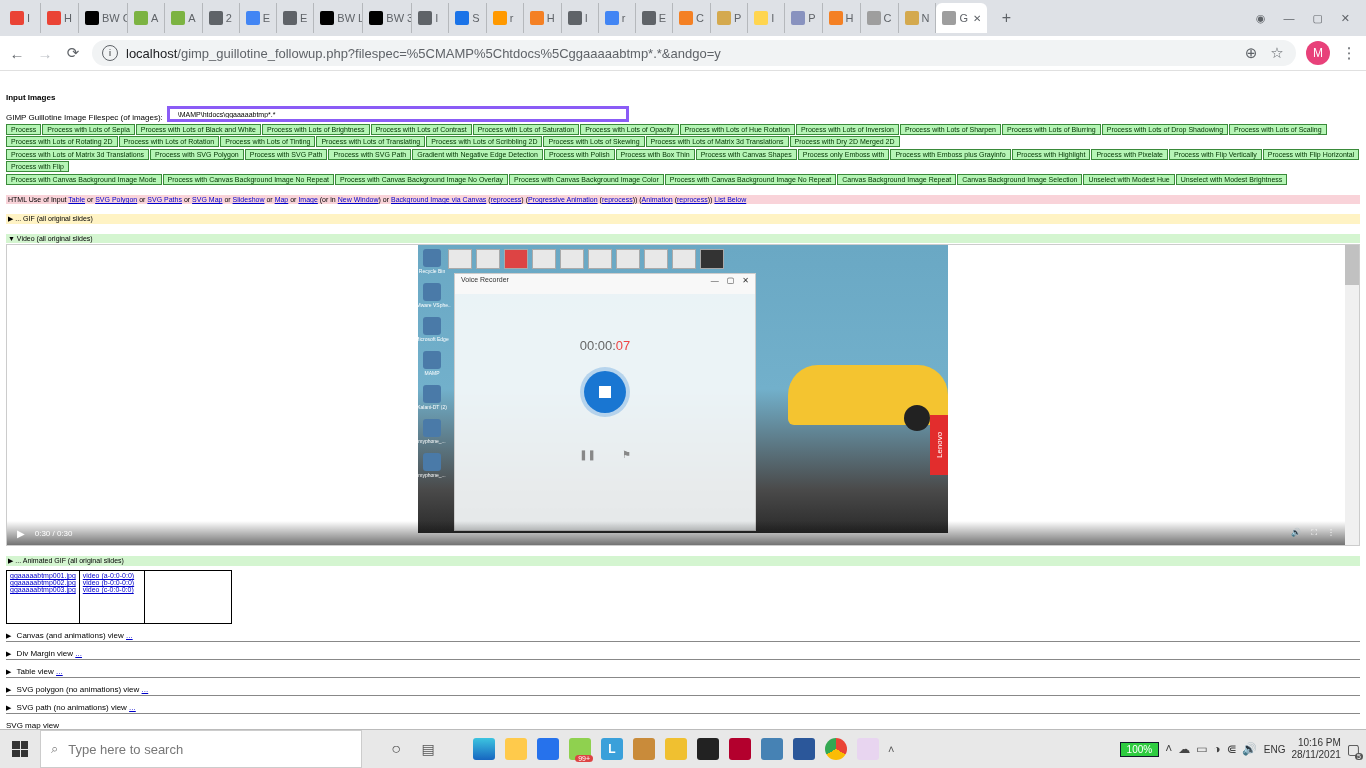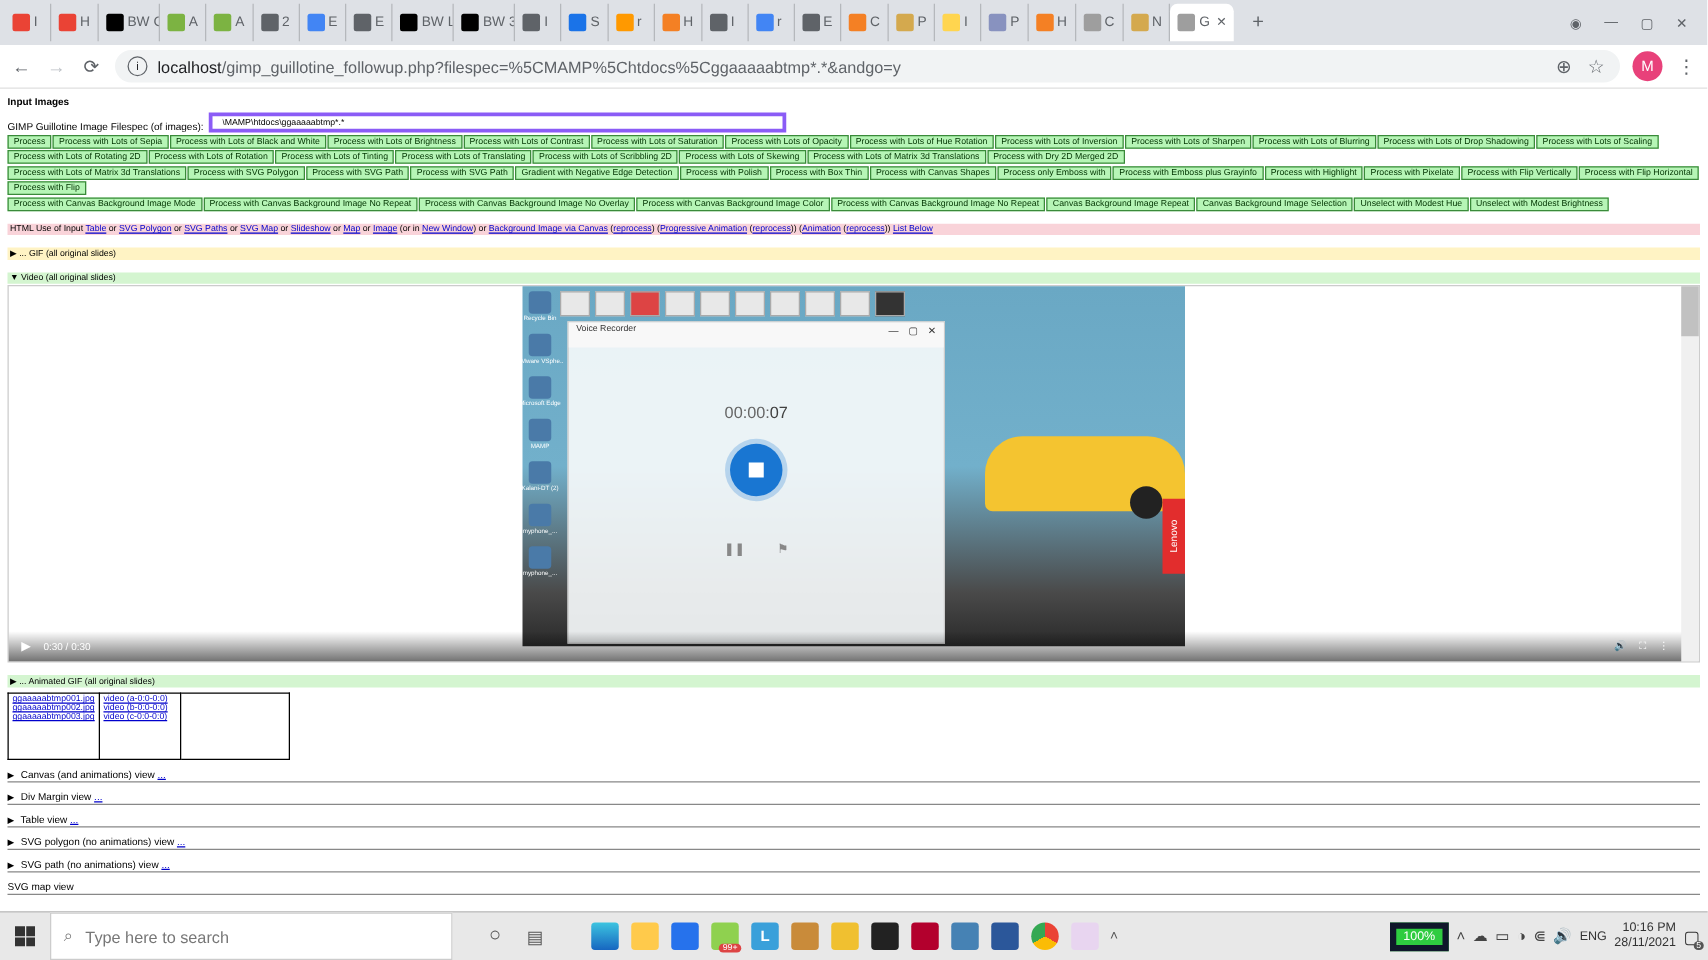--- a/index.html
+++ b/index.html
@@ -15,21 +15,21 @@
 .nav-ico.disabled{color:#bdc1c6}
 .omnibox{flex:1;height:26px;background:#f1f3f4;border-radius:13px;display:flex;align-items:center;padding:0 10px;font-size:13px;color:#202124;gap:8px}
 .omni-i{width:14px;height:14px;border:1px solid #5f6368;border-radius:50%;display:flex;align-items:center;justify-content:center;font-size:9px}
 .url-host{color:#202124}
 .url-path{color:#5f6368}
 .avatar{width:24px;height:24px;border-radius:50%;background:#e8417a;color:#fff;display:flex;align-items:center;justify-content:center;font-size:12px}
 .page{padding:4px 6px;overflow-y:auto;height:660px}
 h1{font-size:12px;font-weight:bold;margin:2px 0 6px 0}
 .sub{font-size:8px;margin-bottom:4px;display:flex;align-items:center;gap:6px}
 .sub .box{width:30px;height:12px;border:1px solid #888;background:#f4f4f4;display:inline-block}
-.h4{font-size:8px;font-weight:bold;margin:2px 0 4px}
+.h4{font-size:8px;font-weight:bold;margin:18px 0 4px}
 .fsrow{font-size:8px;margin-bottom:2px;display:flex;align-items:flex-end;gap:4px}
 .fsinp{width:440px;height:10px;border:3px solid #8b5cf6;font-size:7px;padding:0 8px}
 .btns{display:flex;flex-wrap:wrap;gap:1px;margin:2px 0}
 .gbtn{background:#b6f5b6;border:1px solid #3a8a3a;font-size:7px;padding:1px 4px;color:#003300;white-space:nowrap}
 .bar{font-size:7px;padding:1px 2px;margin-top:10px}
 .bar.pink{background:#f9d3d9}
 .bar.yel{background:#fff3c4}
 .bar.grn{background:#d4f5d0}
 .bar a{color:#0000cc;text-decoration:underline}
 .tri{color:#000;margin-right:3px;font-size:7px}
@@ -40,21 +40,21 @@
 .dicons{position:absolute;left:2px;top:4px;display:flex;flex-direction:column;gap:6px}
 .dico{width:24px;height:28px;display:flex;flex-direction:column;align-items:center;gap:1px}
 .dico .ic{width:18px;height:18px;background:#4a7aa8;border-radius:3px}
 .dico .lbl{font-size:5px;color:#fff;text-align:center;white-space:nowrap}
 .topicons{position:absolute;left:30px;top:4px;display:flex;gap:4px}
 .topicons .ti{width:22px;height:18px;background:#e8e8e8;border:1px solid #aaa}
 .recwin{position:absolute;left:36px;top:28px;width:300px;height:256px;background:rgba(245,248,250,0.92);border:1px solid #ccc}
 .rectitle{height:16px;font-size:7px;padding:2px 6px;display:flex;justify-content:space-between;color:#333;background:#f8f8f8}
 .rectitle .wc{display:flex;gap:8px;font-size:8px}
 .rectime{text-align:center;font-size:13px;color:#666;margin-top:44px}
-.rectime .sec{color:#404040}
+.rectime .sec{color:#ef4444}
 .recbtn{width:42px;height:42px;border-radius:50%;background:#1976d2;margin:18px auto 0;display:flex;align-items:center;justify-content:center;box-shadow:0 0 0 4px rgba(25,118,210,0.25)}
 .recbtn .sq{width:12px;height:12px;background:#fff}
 .recctrl{display:flex;justify-content:center;gap:26px;margin-top:36px;color:#888;font-size:10px}
 .wall-car{position:absolute;right:0;top:90px;width:170px;height:120px}
 .car{position:absolute;right:0;bottom:30px;width:160px;height:60px;background:#f4c430;border-radius:30px 30px 6px 6px}
 .car:before{content:"";position:absolute;right:18px;bottom:-6px;width:26px;height:26px;background:#222;border-radius:50%}
 .lenovo{position:absolute;right:0;top:170px;width:18px;height:60px;background:#e22d2d;color:#fff;font-size:8px;display:flex;align-items:center;justify-content:center;writing-mode:vertical-rl;transform:rotate(180deg)}
 .vctrl{position:absolute;left:0;right:14px;bottom:0;height:24px;background:linear-gradient(transparent,rgba(0,0,0,0.55));display:flex;align-items:center;padding:0 10px;gap:10px;color:#fff;font-size:8px}
 .vctrl .play{font-size:10px}
 .vctrl .right{margin-left:auto;display:flex;gap:10px}
@@ -65,21 +65,21 @@
 .det a{color:#0000cc;text-decoration:underline}
 .taskbar{position:fixed;left:0;right:0;bottom:0;height:38px;background:#e8e8e8;border-top:1px solid #bbb;display:flex;align-items:center;font-size:11px}
 .start{width:40px;height:38px;display:flex;align-items:center;justify-content:center}
 .winlogo{width:16px;height:16px;display:grid;grid-template:1fr 1fr/1fr 1fr;gap:1px}
 .winlogo div{background:#333}
 .search{flex:0 0 300px;height:36px;background:#fff;border:1px solid #ccc;display:flex;align-items:center;padding:0 10px;gap:10px;color:#777;font-size:13px}
 .tbicons{display:flex;align-items:center;gap:4px;margin-left:20px}
 .tbi{width:28px;height:28px;display:flex;align-items:center;justify-content:center;border-radius:2px}
 .tbi .ic{width:22px;height:22px;border-radius:3px}
 .tray{margin-left:auto;display:flex;align-items:center;gap:6px;padding-right:6px;font-size:10px;color:#333}
-.battery{background:#2ecc40;color:#fff;padding:1px 6px;font-size:10px;border:5px solid #0f172a}
+.battery{background:#2ecc40;color:#fff;padding:1px 6px;font-size:10px;border:1px solid #0f172a}
 .tray-time{text-align:right;line-height:12px;font-size:10px}
 .tray-ico{font-size:12px;color:#444}
 </style>
 </head>
 <body>
 
 <div class="chrome-top">
   <div id="tabs-holder" style="display:flex">
       <div class="tab">
         <span class="fav" style="background:#ea4335"></span>

